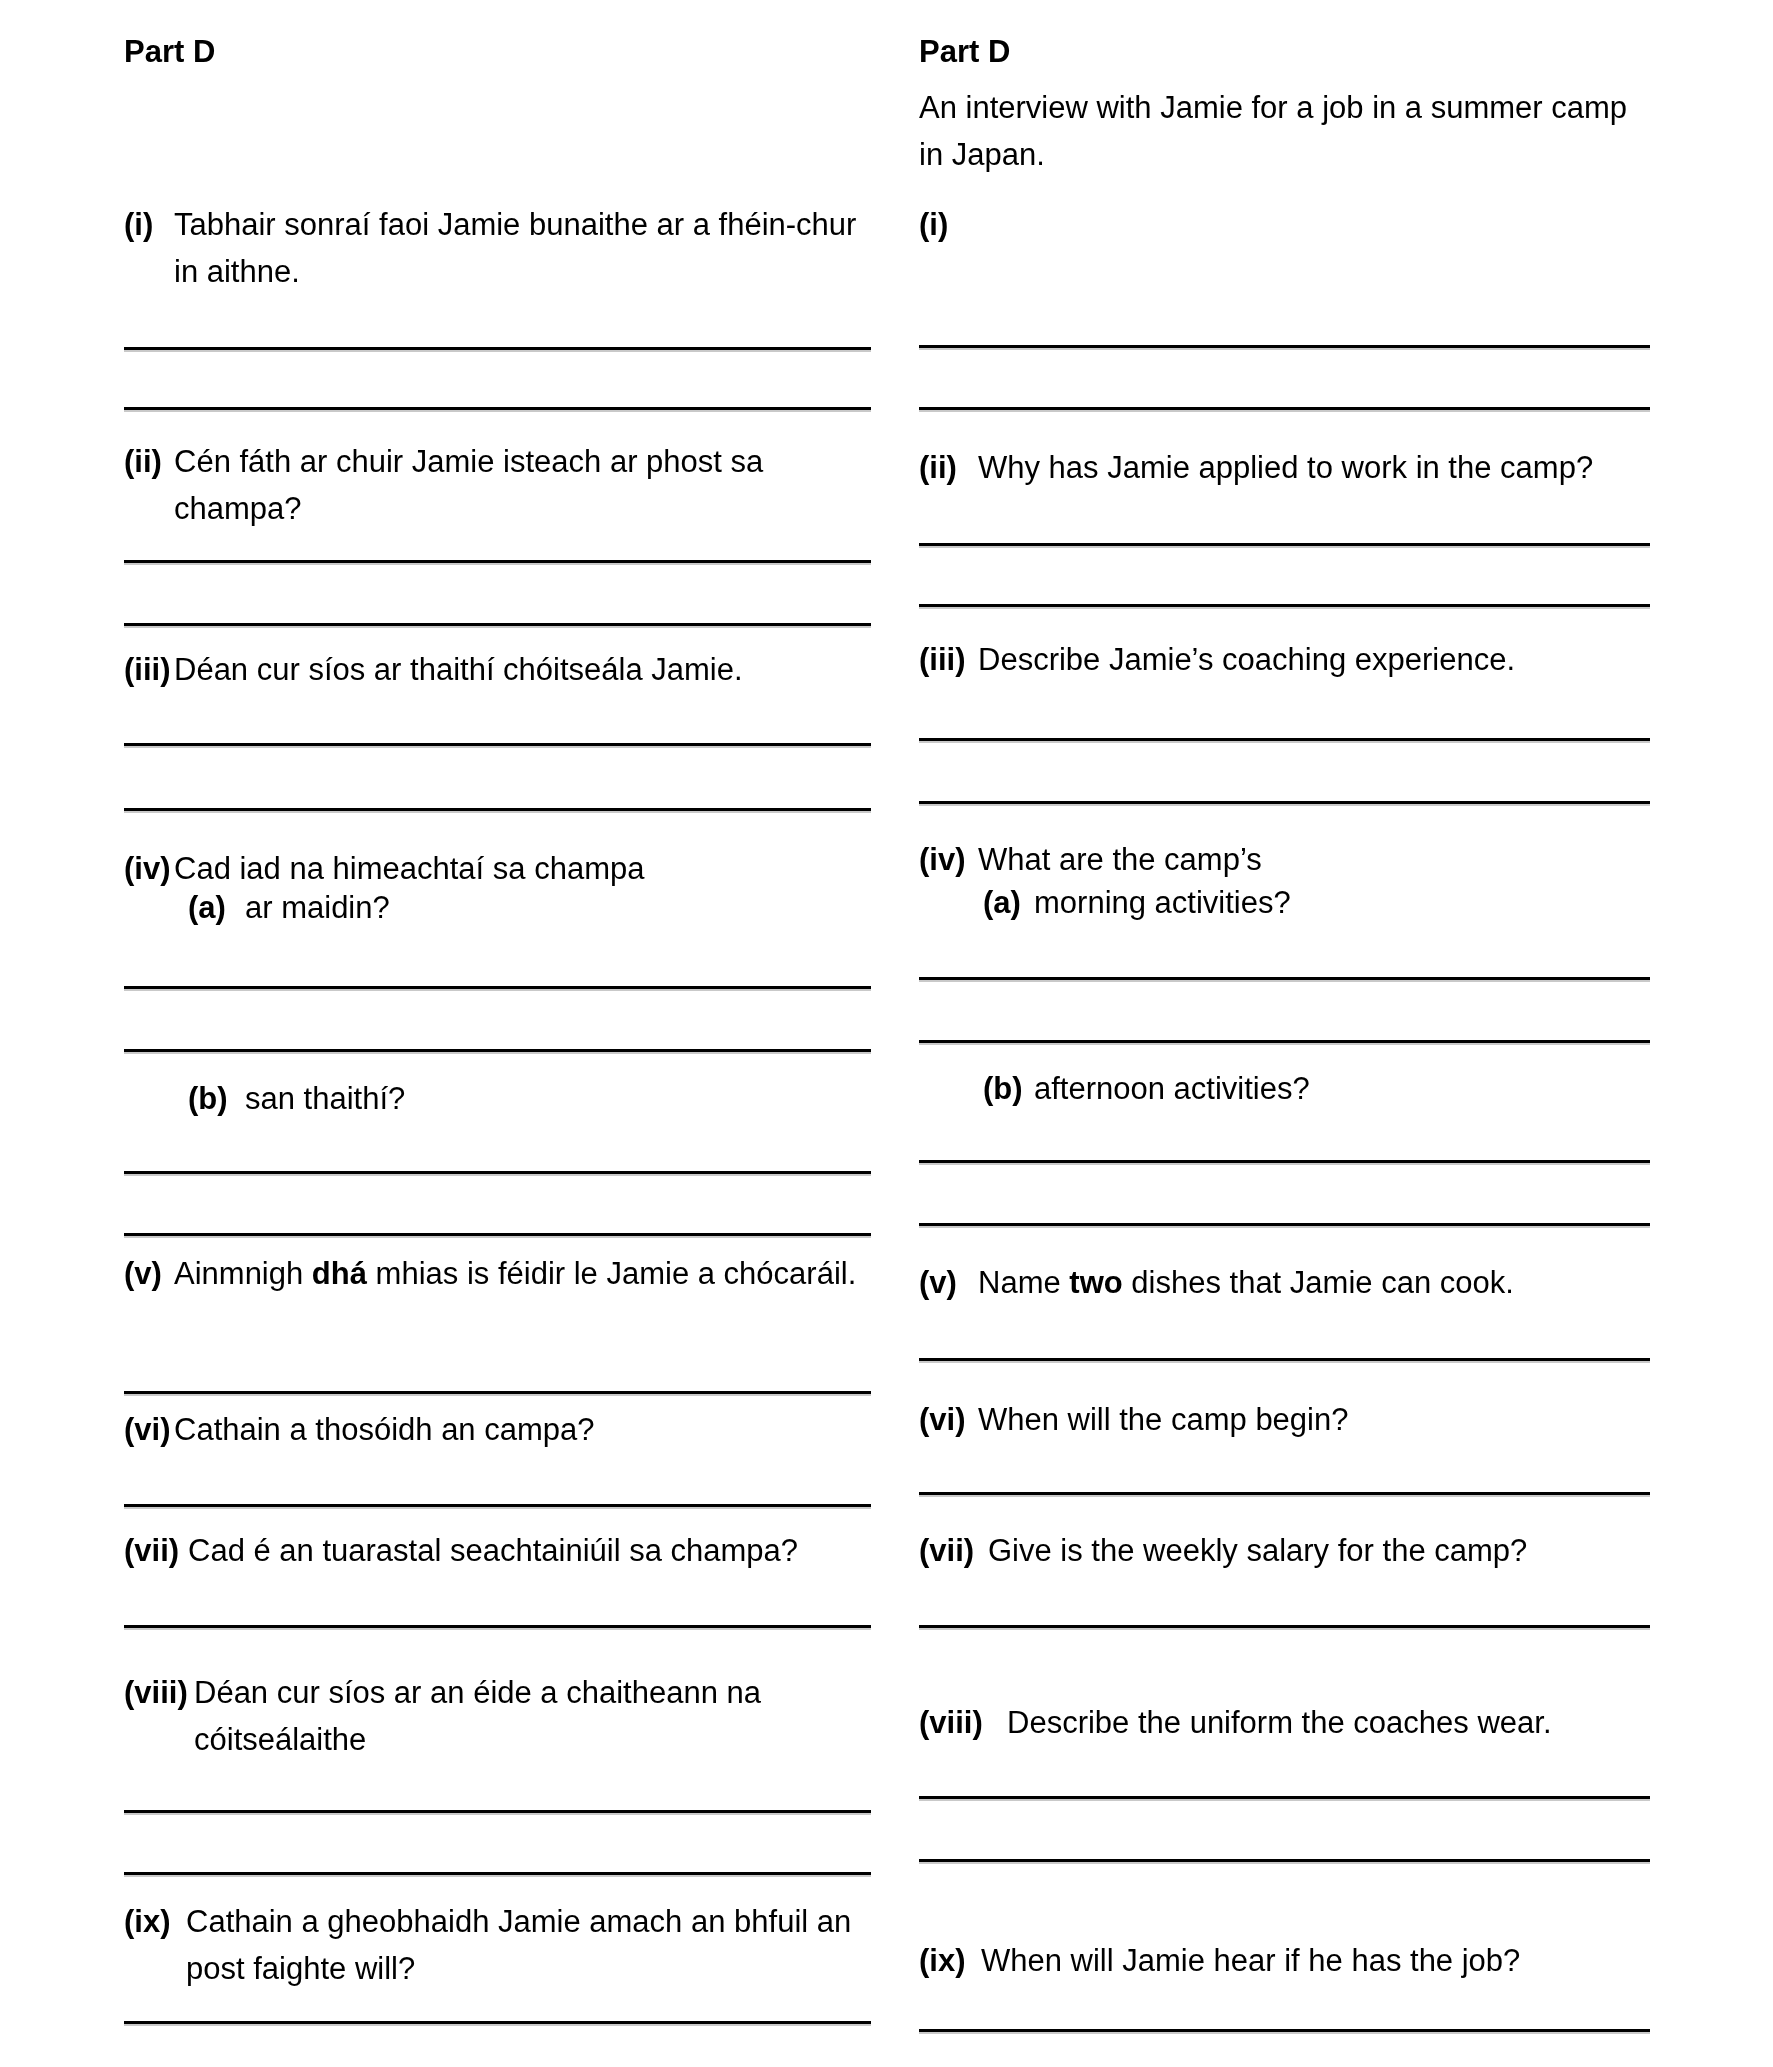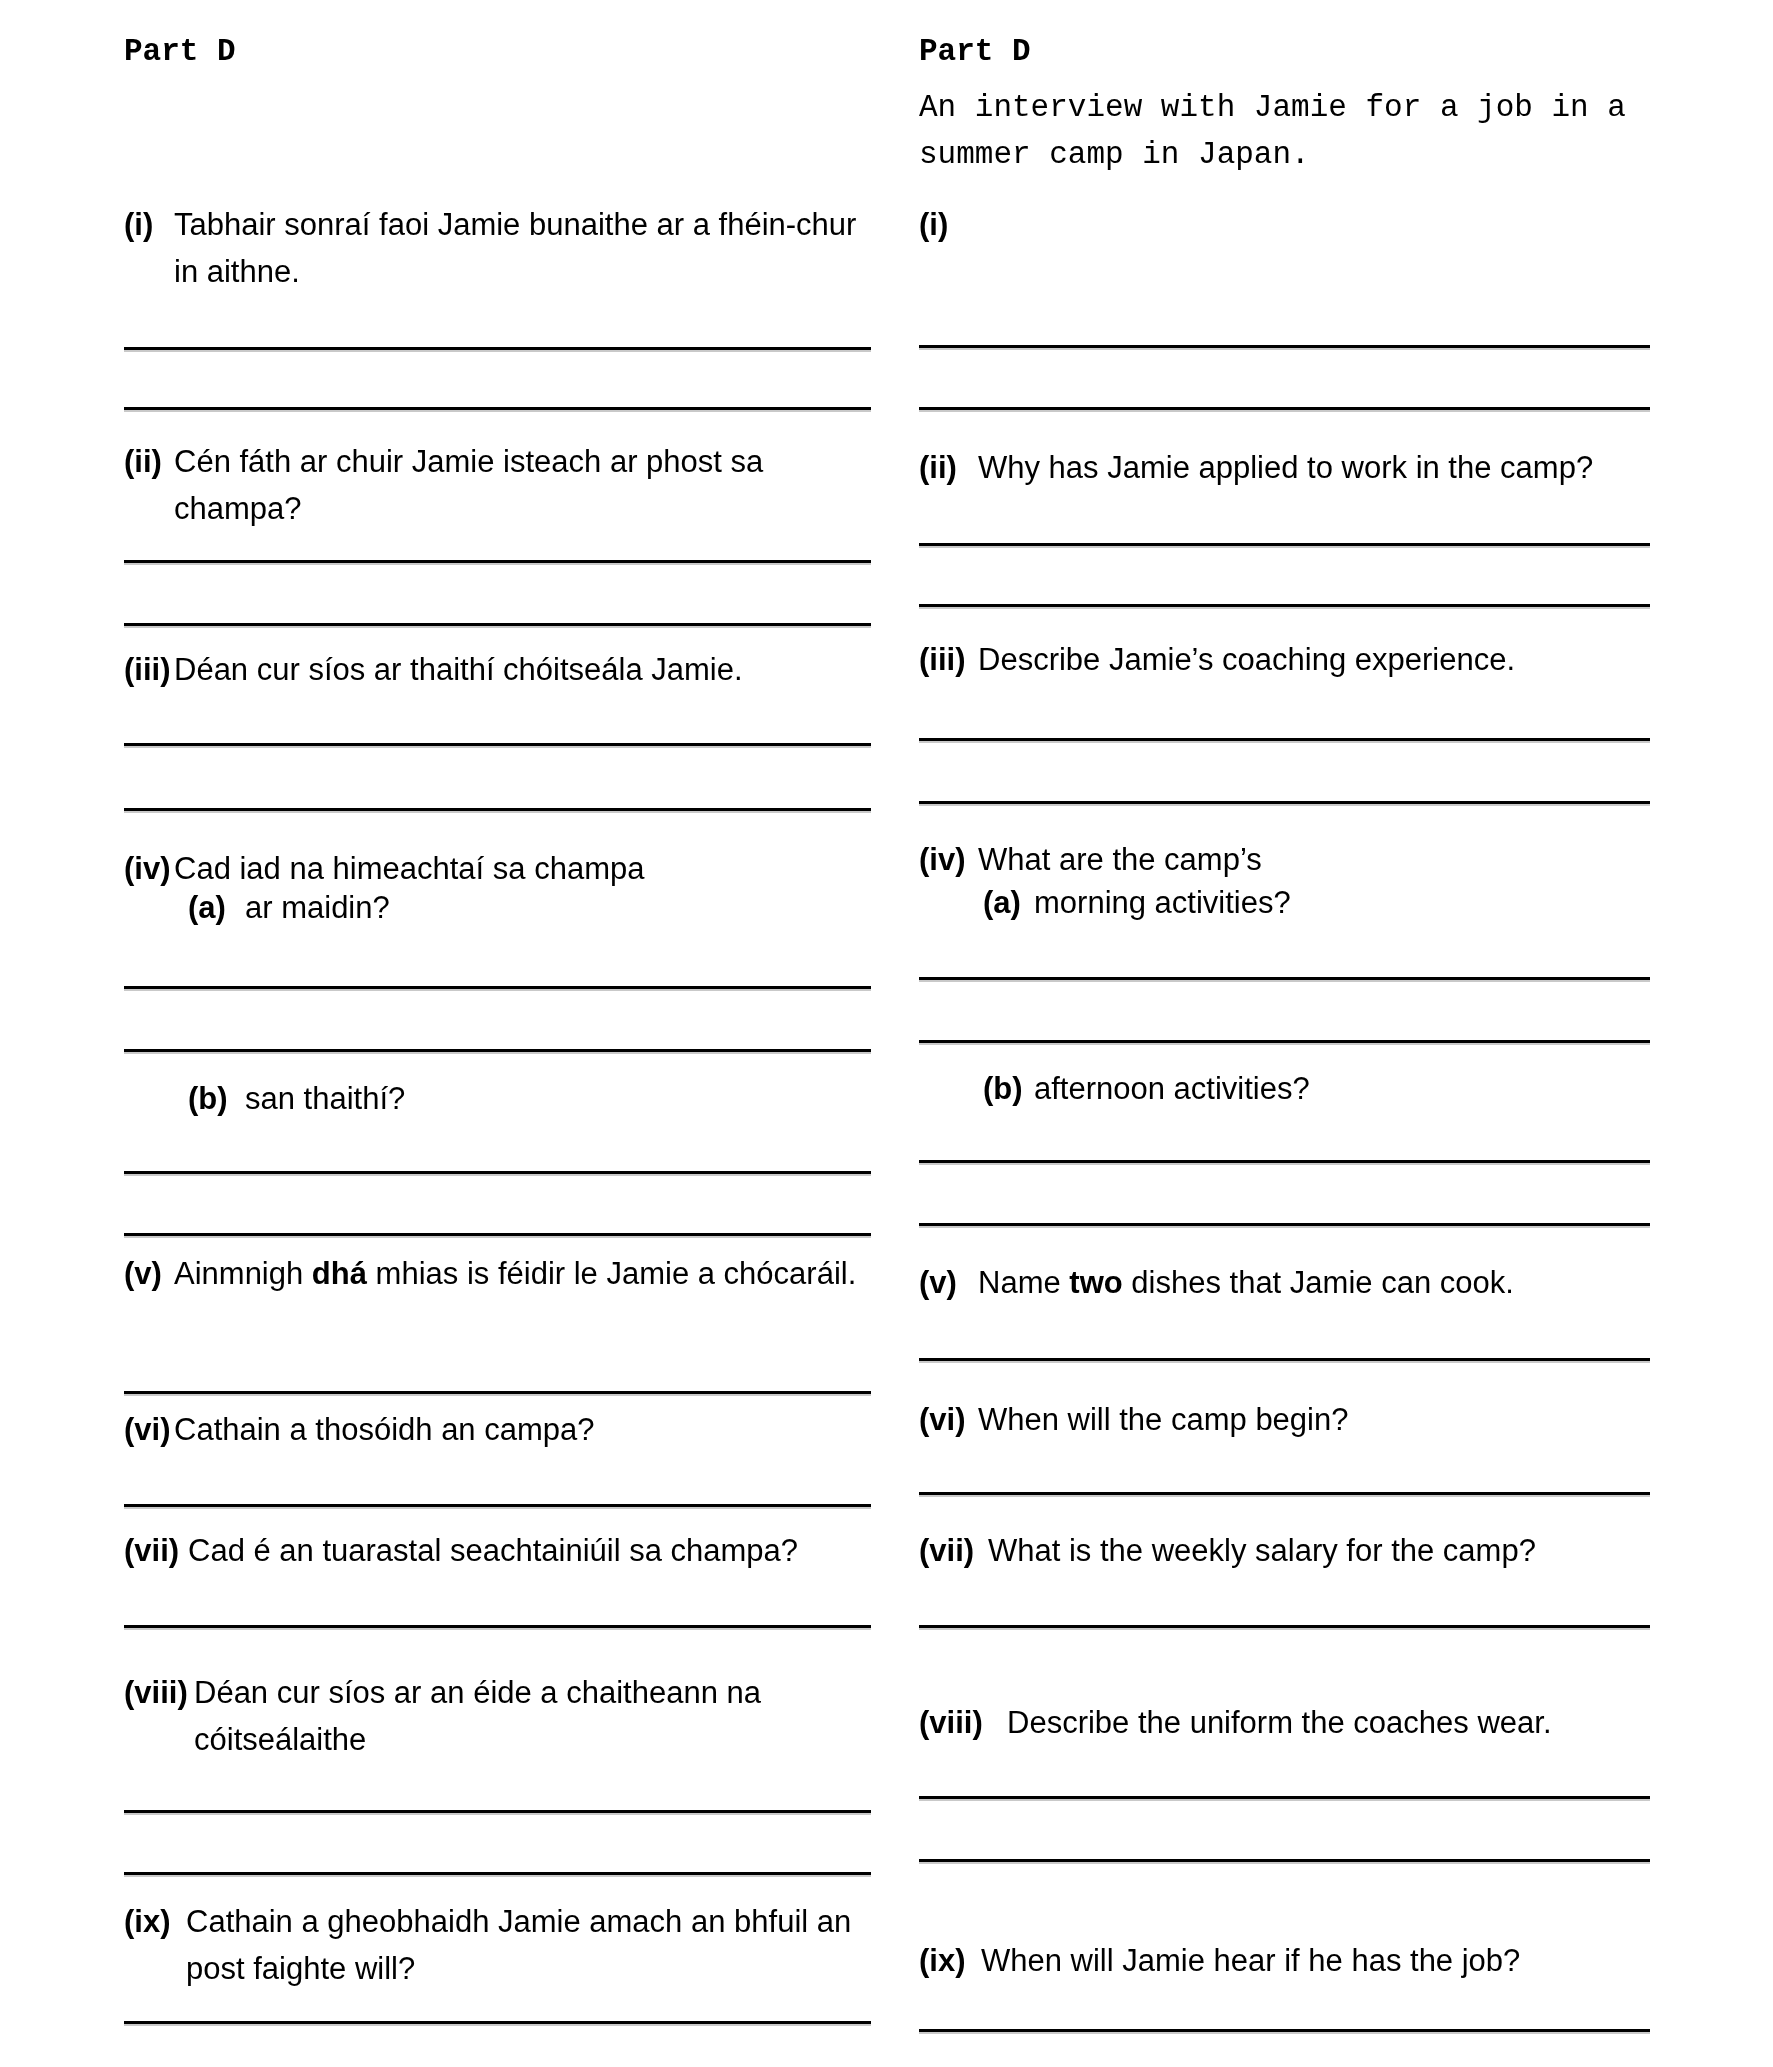--- a/index.html
+++ b/index.html
@@ -19,21 +19,21 @@
     overflow: hidden;
   }
   .col {
     position: absolute;
     top: 0;
     height: 2068px;
   }
   .colL { left: 124px; width: 747px; --ind: 50px; }
   .colR { left: 919px; width: 731px; --ind: 59px; }
 
-  .blk { position: absolute; left: 0; right: 4px; font-family: Liberation Mono, monospace; }
+  .blk { position: absolute; left: 0; right: 4px; }
 
   .hd { font-weight: 700; }
 
   .q { position: absolute; left: 0; right: 0; padding-left: var(--ind); }
   .q .lab {
     position: absolute;
     left: 0;
     top: 0;
     font-weight: 700;
     white-space: nowrap;
@@ -184,21 +184,21 @@
     <div class="ans" style="top:1358px"></div>
 
     <div class="q" style="top:1396px">
       <span class="lab">(vi)</span>
       <span>When will the camp begin?</span>
     </div>
     <div class="ans" style="top:1492px"></div>
 
     <div class="q" style="top:1527px; --ind:69px">
       <span class="lab">(vii)</span>
-      <span>What is the weekly salary for the camp?</span>
+      <span>Give is the weekly salary for the camp?</span>
     </div>
     <div class="ans" style="top:1625px"></div>
 
     <div class="q" style="top:1699px; --ind:88px">
       <span class="lab">(viii)</span>
       <span>Describe the uniform the coaches wear.</span>
     </div>
     <div class="ans" style="top:1796px"></div>
     <div class="ans" style="top:1859px"></div>
 

